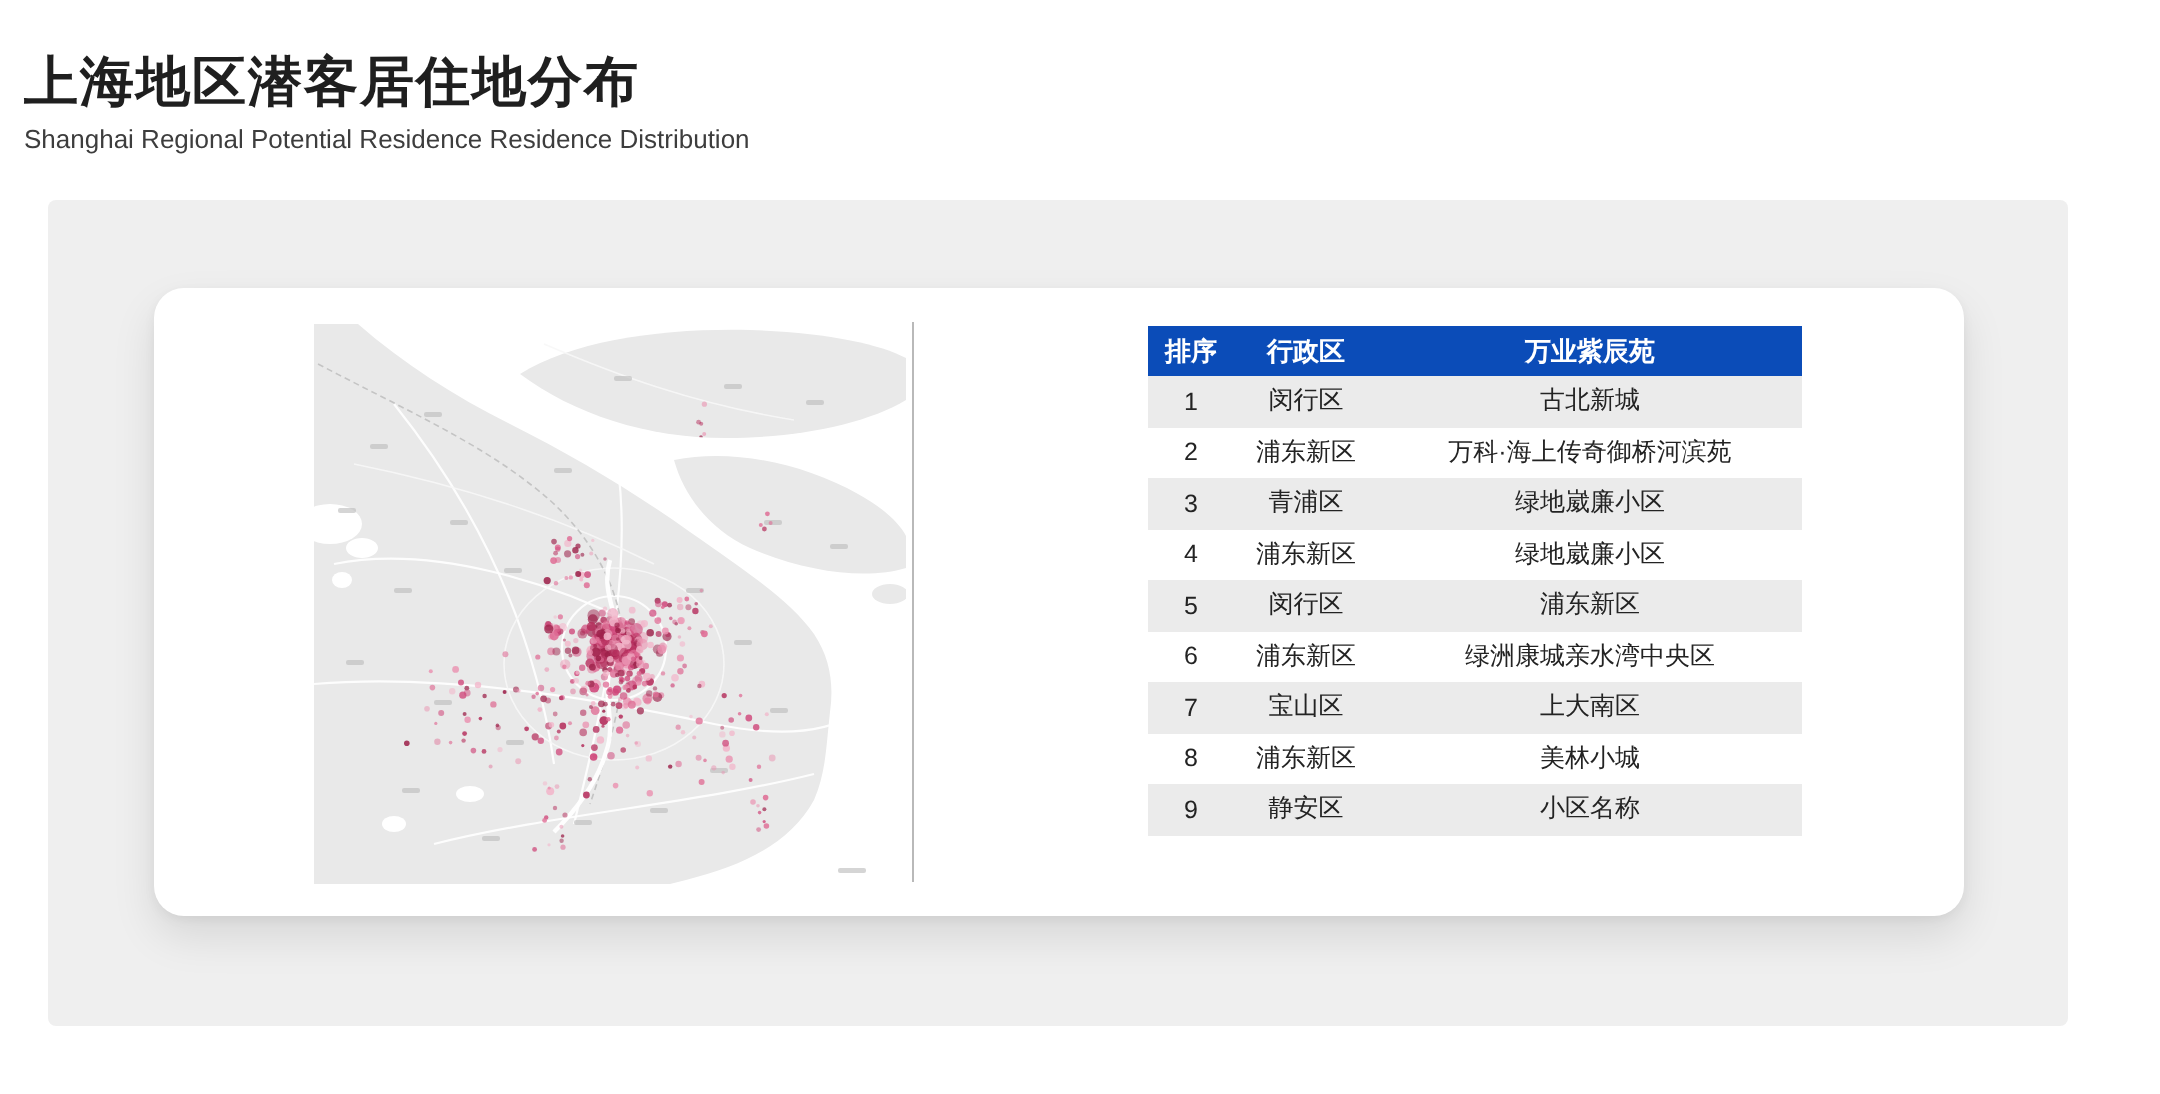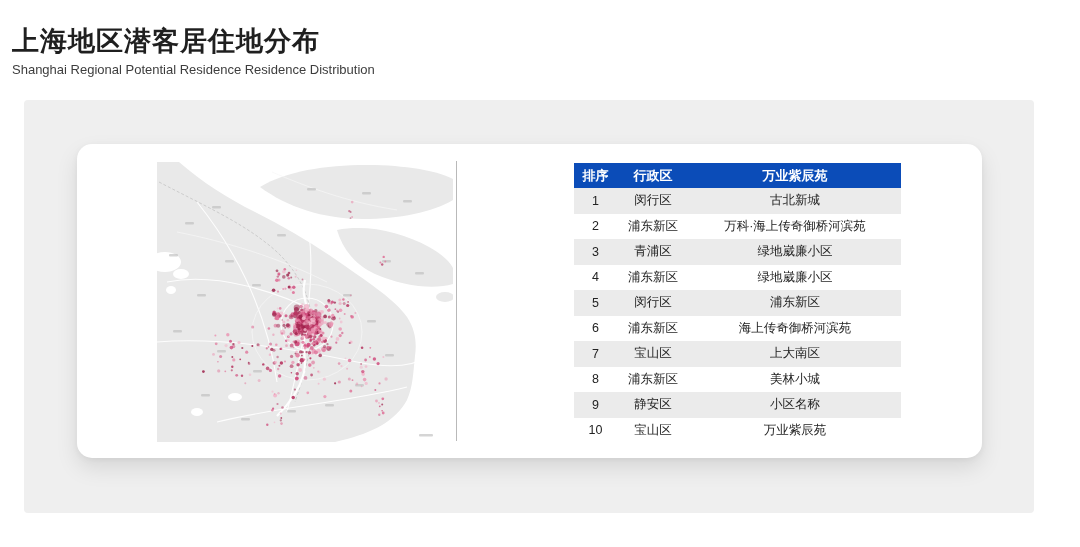--- a/index.html
+++ b/index.html
@@ -695,39 +695,34 @@
           <td>绿地崴廉小区</td>
         </tr>
         <tr>
           <td>5</td>
           <td>闵行区</td>
           <td>浦东新区</td>
         </tr>
         <tr>
           <td>6</td>
           <td>浦东新区</td>
-          <td>海上传奇御桥河滨苑</td>
+          <td>绿洲康城亲水湾中央区</td>
         </tr>
         <tr>
           <td>7</td>
           <td>宝山区</td>
           <td>上大南区</td>
         </tr>
         <tr>
           <td>8</td>
           <td>浦东新区</td>
           <td>美林小城</td>
         </tr>
         <tr>
           <td>9</td>
           <td>静安区</td>
           <td>小区名称</td>
         </tr>
-        <tr>
-          <td>10</td>
-          <td>宝山区</td>
-          <td>万业紫辰苑</td>
-        </tr>
       </tbody>
     </table>
 
   </div>
 </div>
 
 </body></html>

